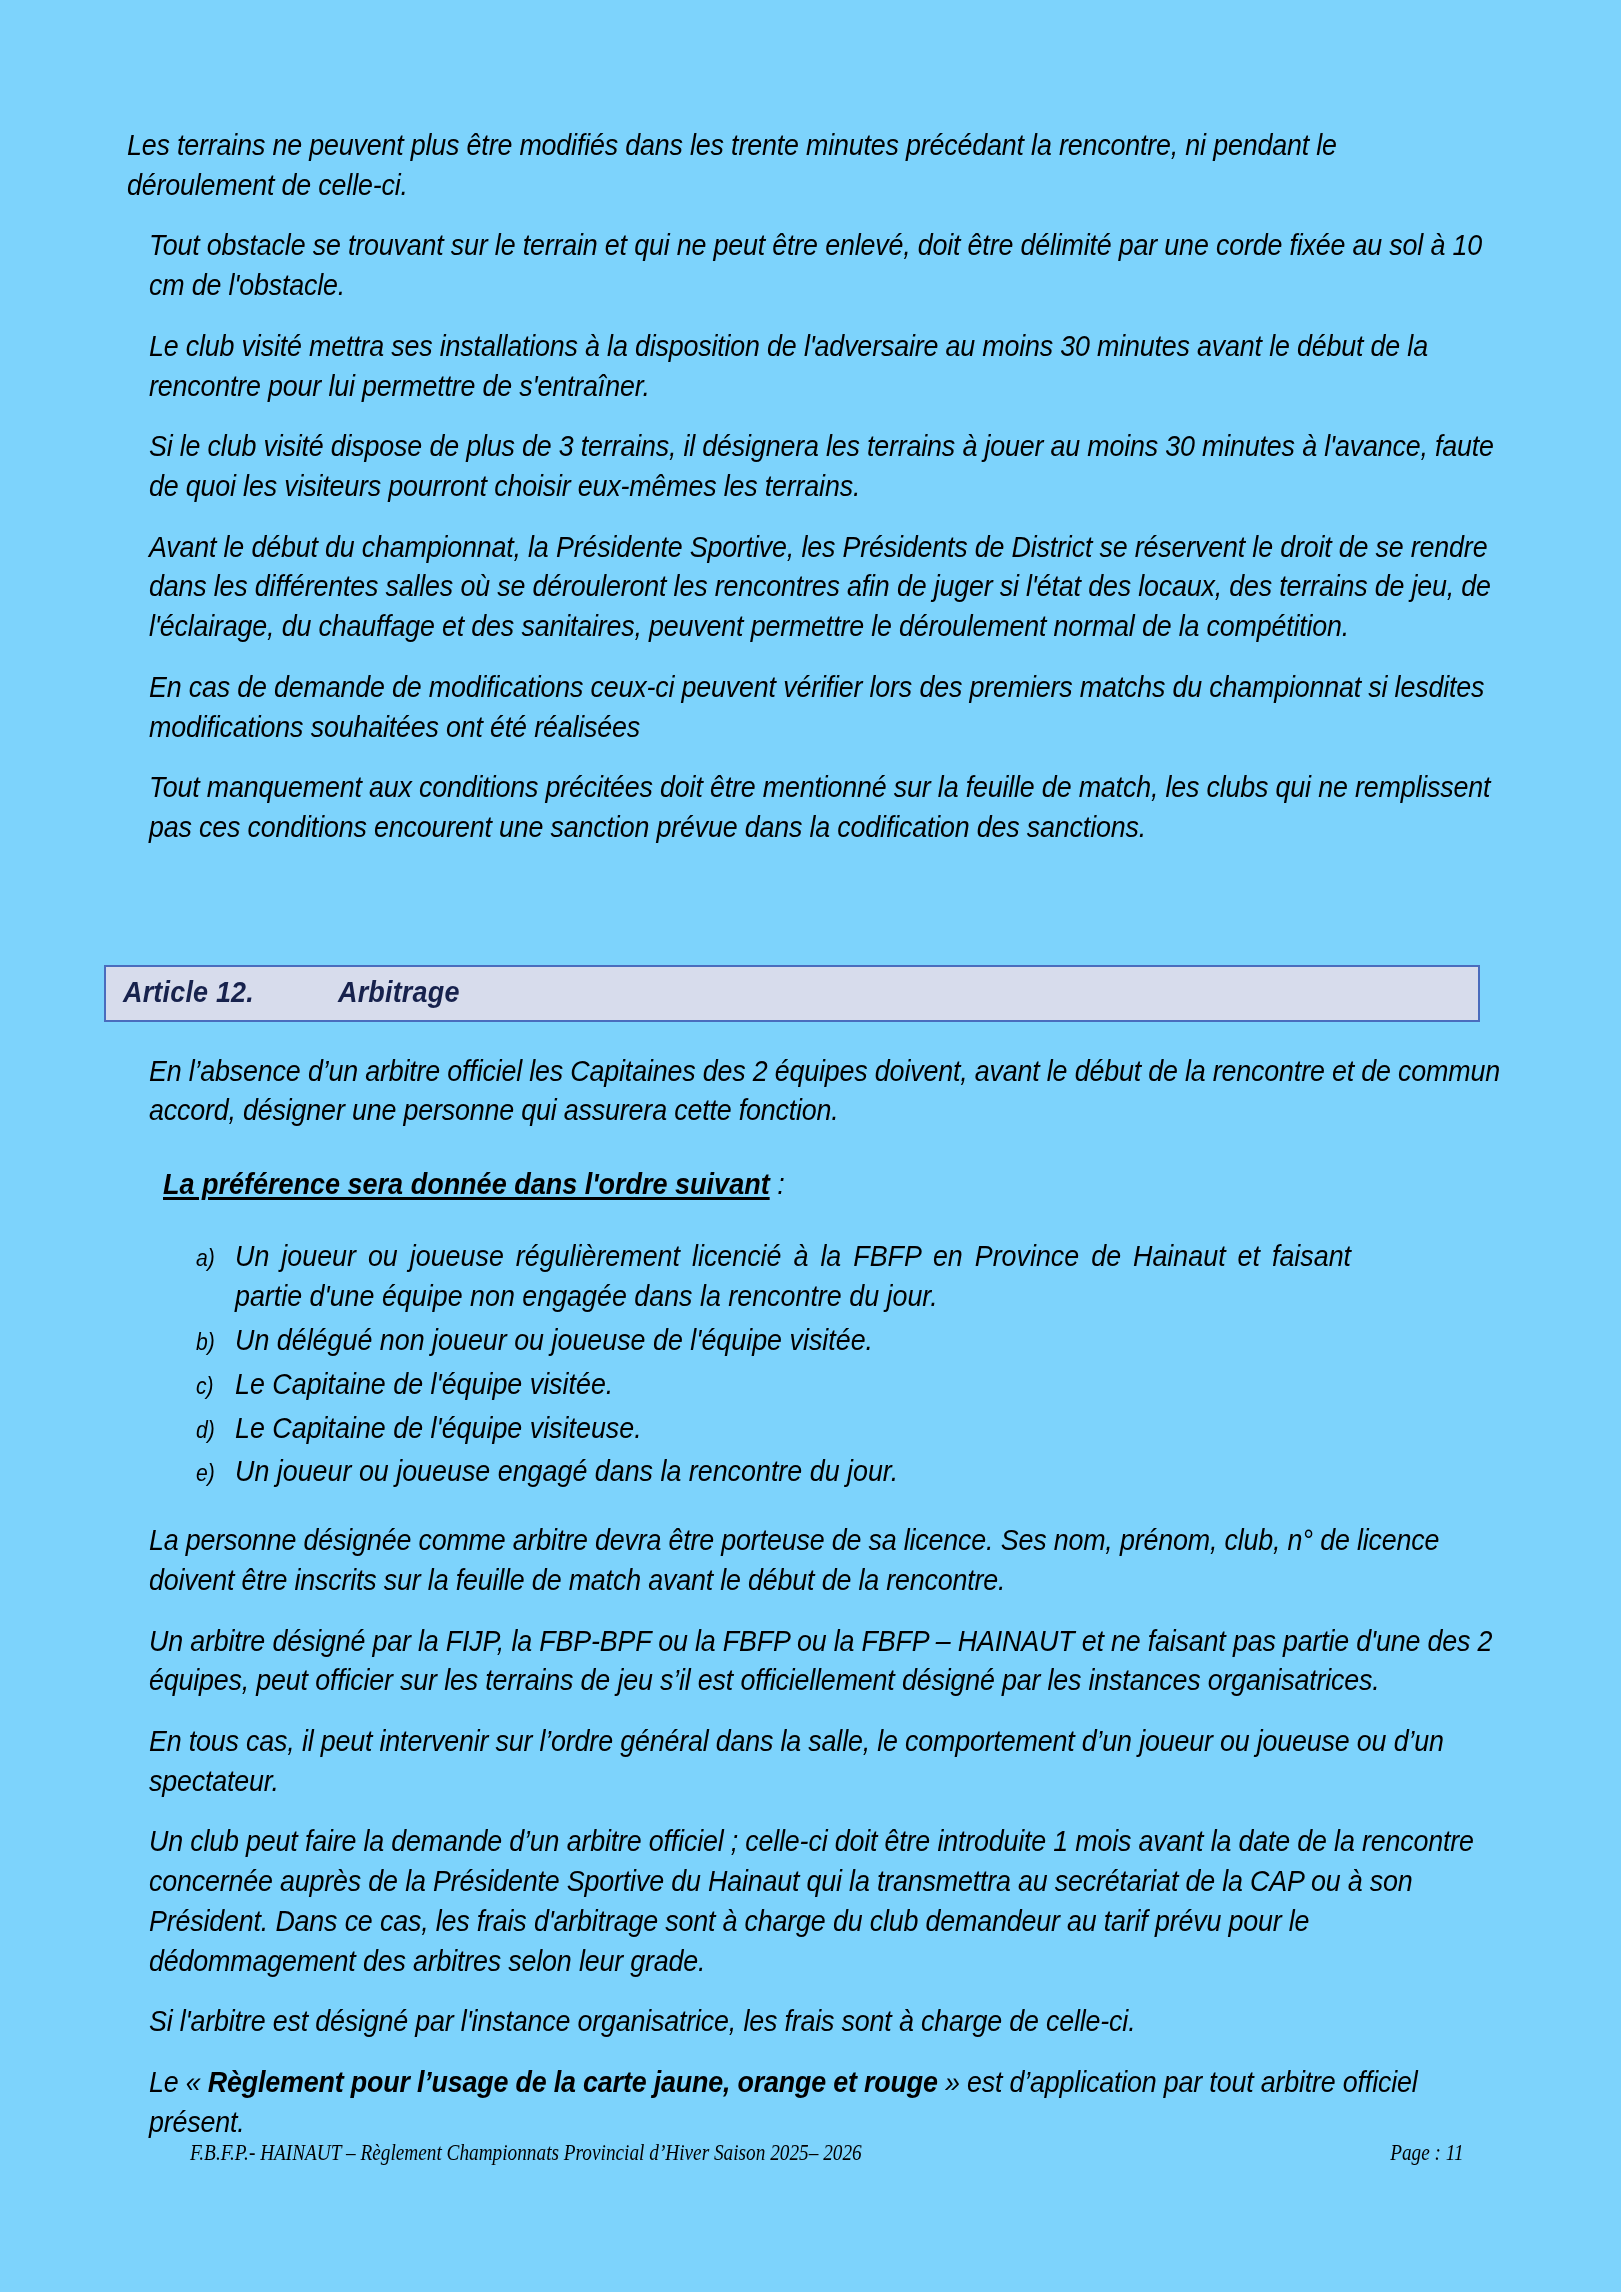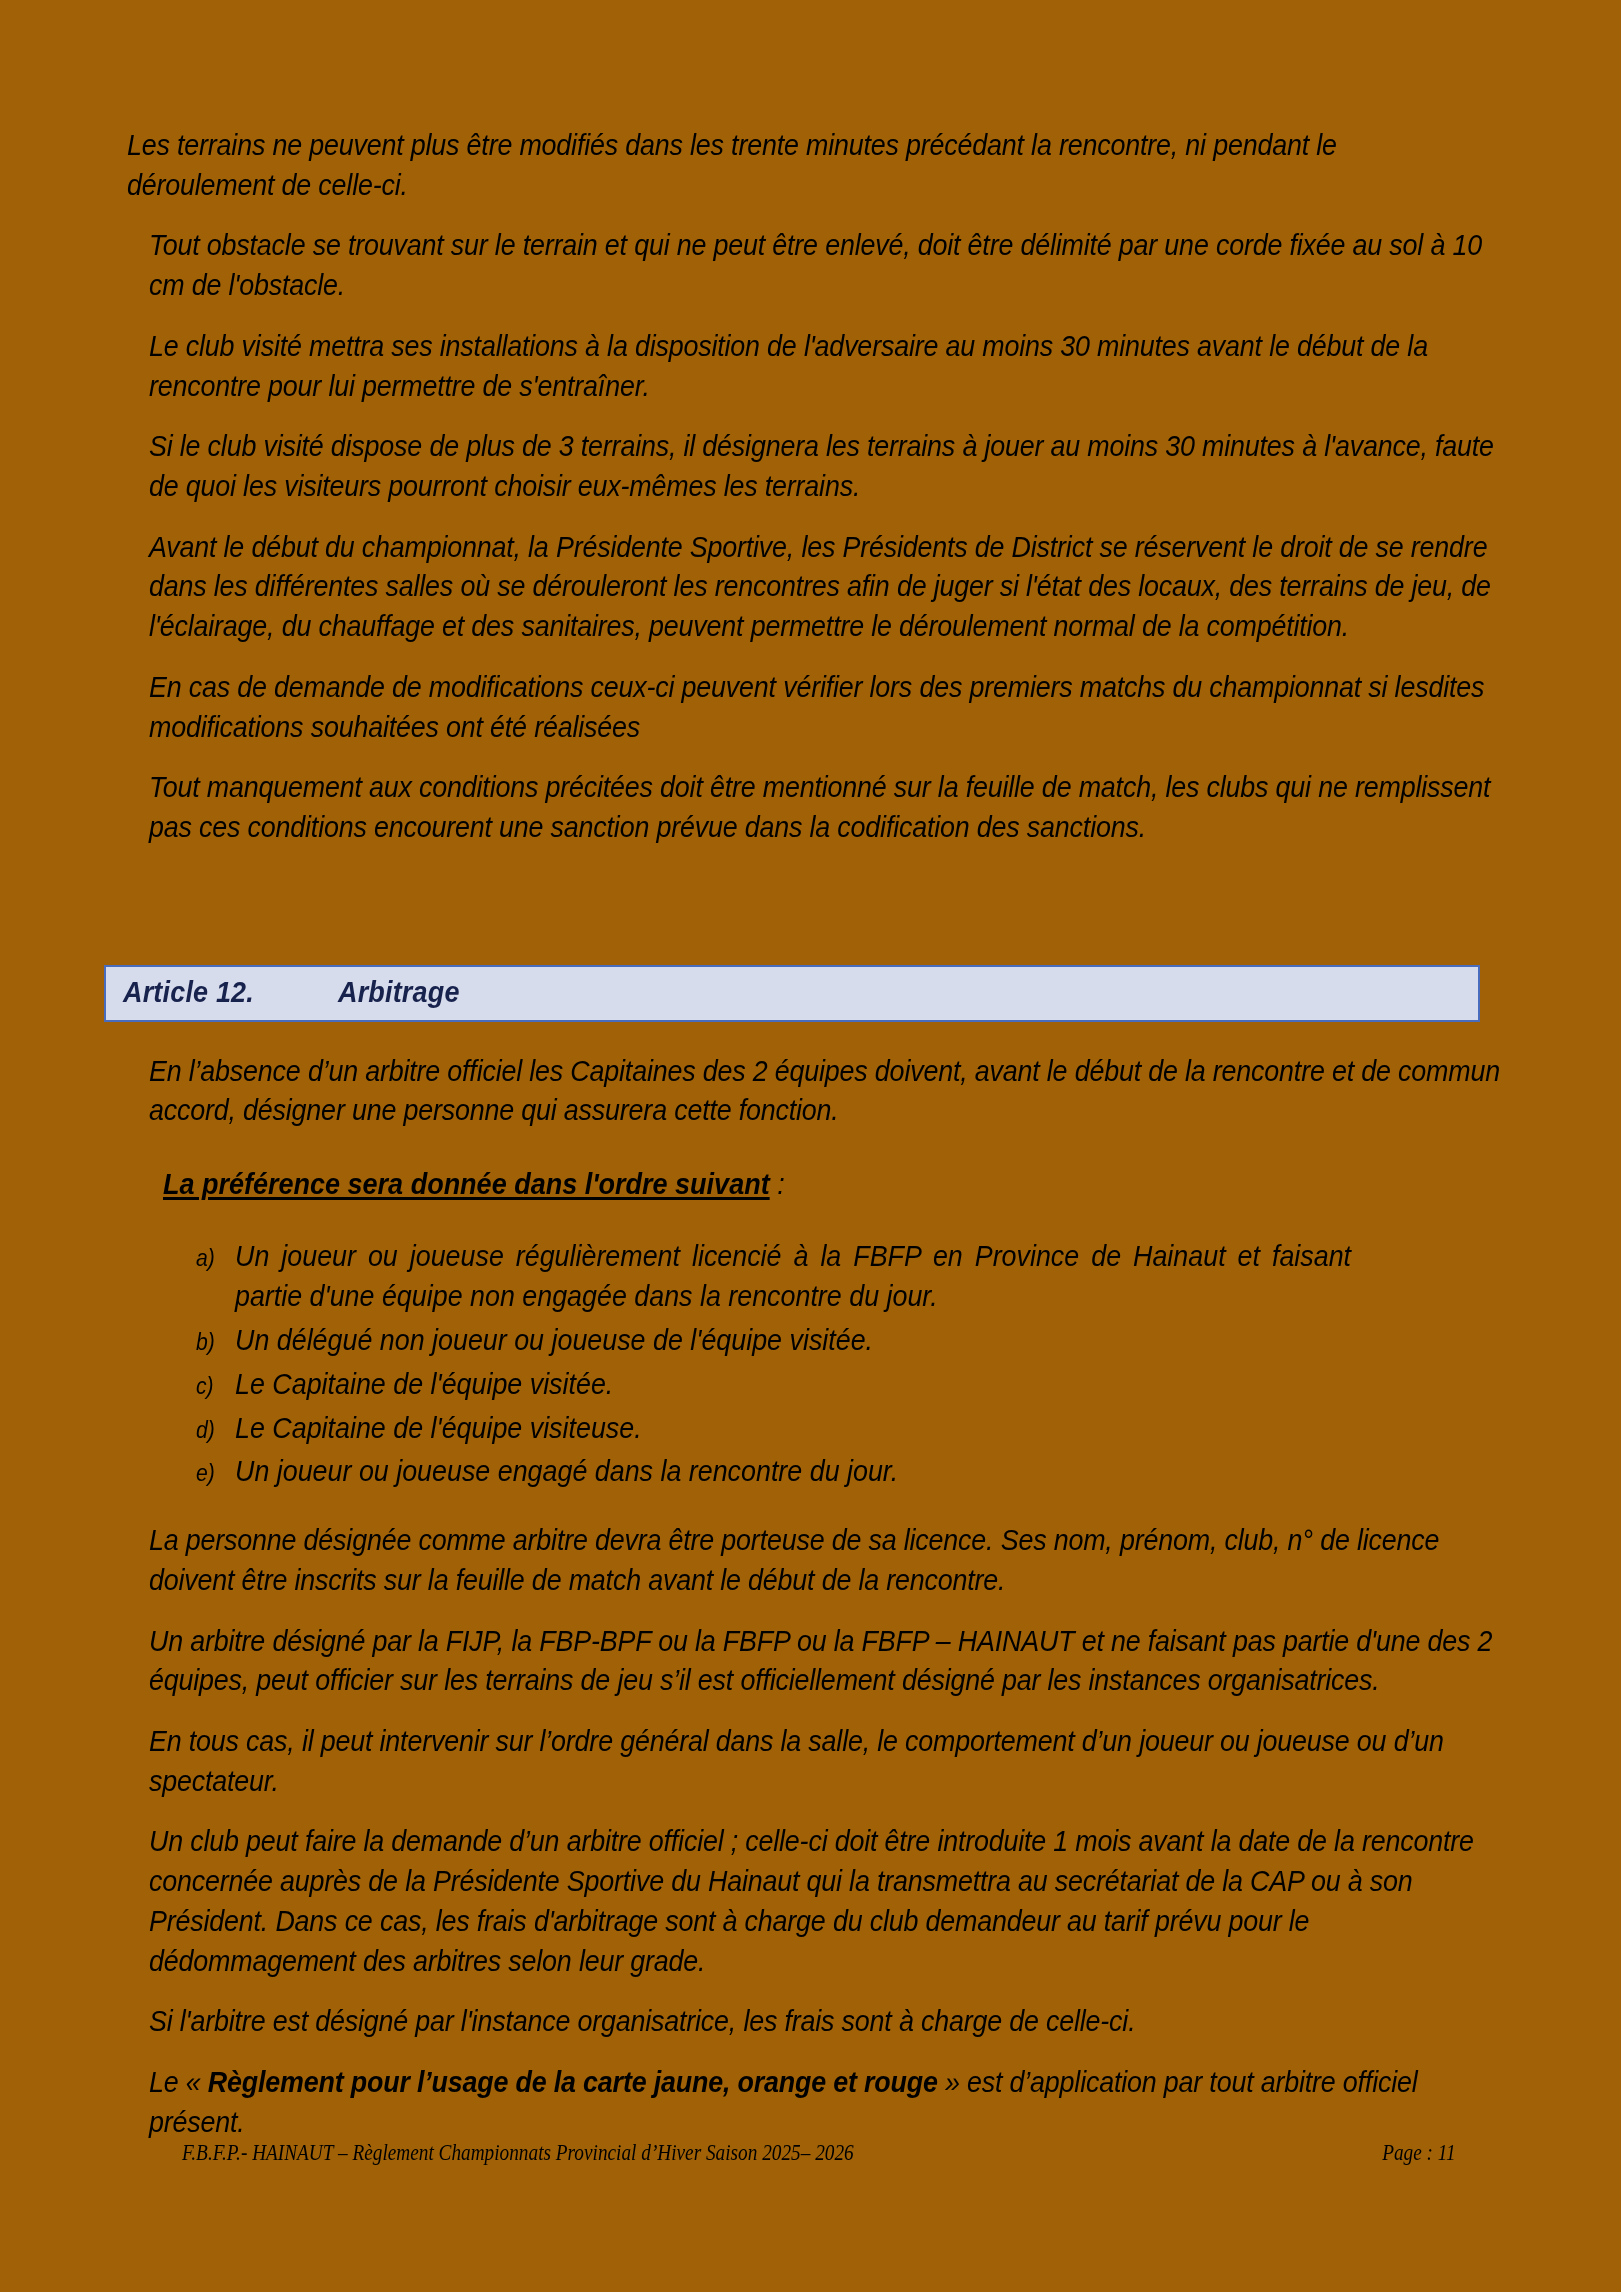--- a/index.html
+++ b/index.html
@@ -9,21 +9,21 @@
     background: #ffffff;
   }
   body {
     font-family: "Liberation Sans", sans-serif;
     color: #000000;
   }
   .page {
     position: relative;
     width: 1621px;
     height: 2293px;
-    background: #a16207;
+    background: #7dd3fc;
     overflow: hidden;
     box-sizing: border-box;
   }
   .content {
     position: absolute;
     left: 127px;
     top: 125px;
     width: 1353px;
   }
 
@@ -125,21 +125,21 @@
     text-align: justify;
   }
   .li-text.nojust { text-align: left; }
 
   
   .b { font-weight: bold; }
 
   
   .footer {
     position: absolute;
-    left: 182px;
+    left: 190px;
     top: 2139px;
     width: 1274px;
     display: flex;
     justify-content: space-between;
     align-items: flex-start;
   }
   .footer span {
     font-family: "Liberation Serif", serif;
     font-style: italic;
     font-size: 23.5px;

